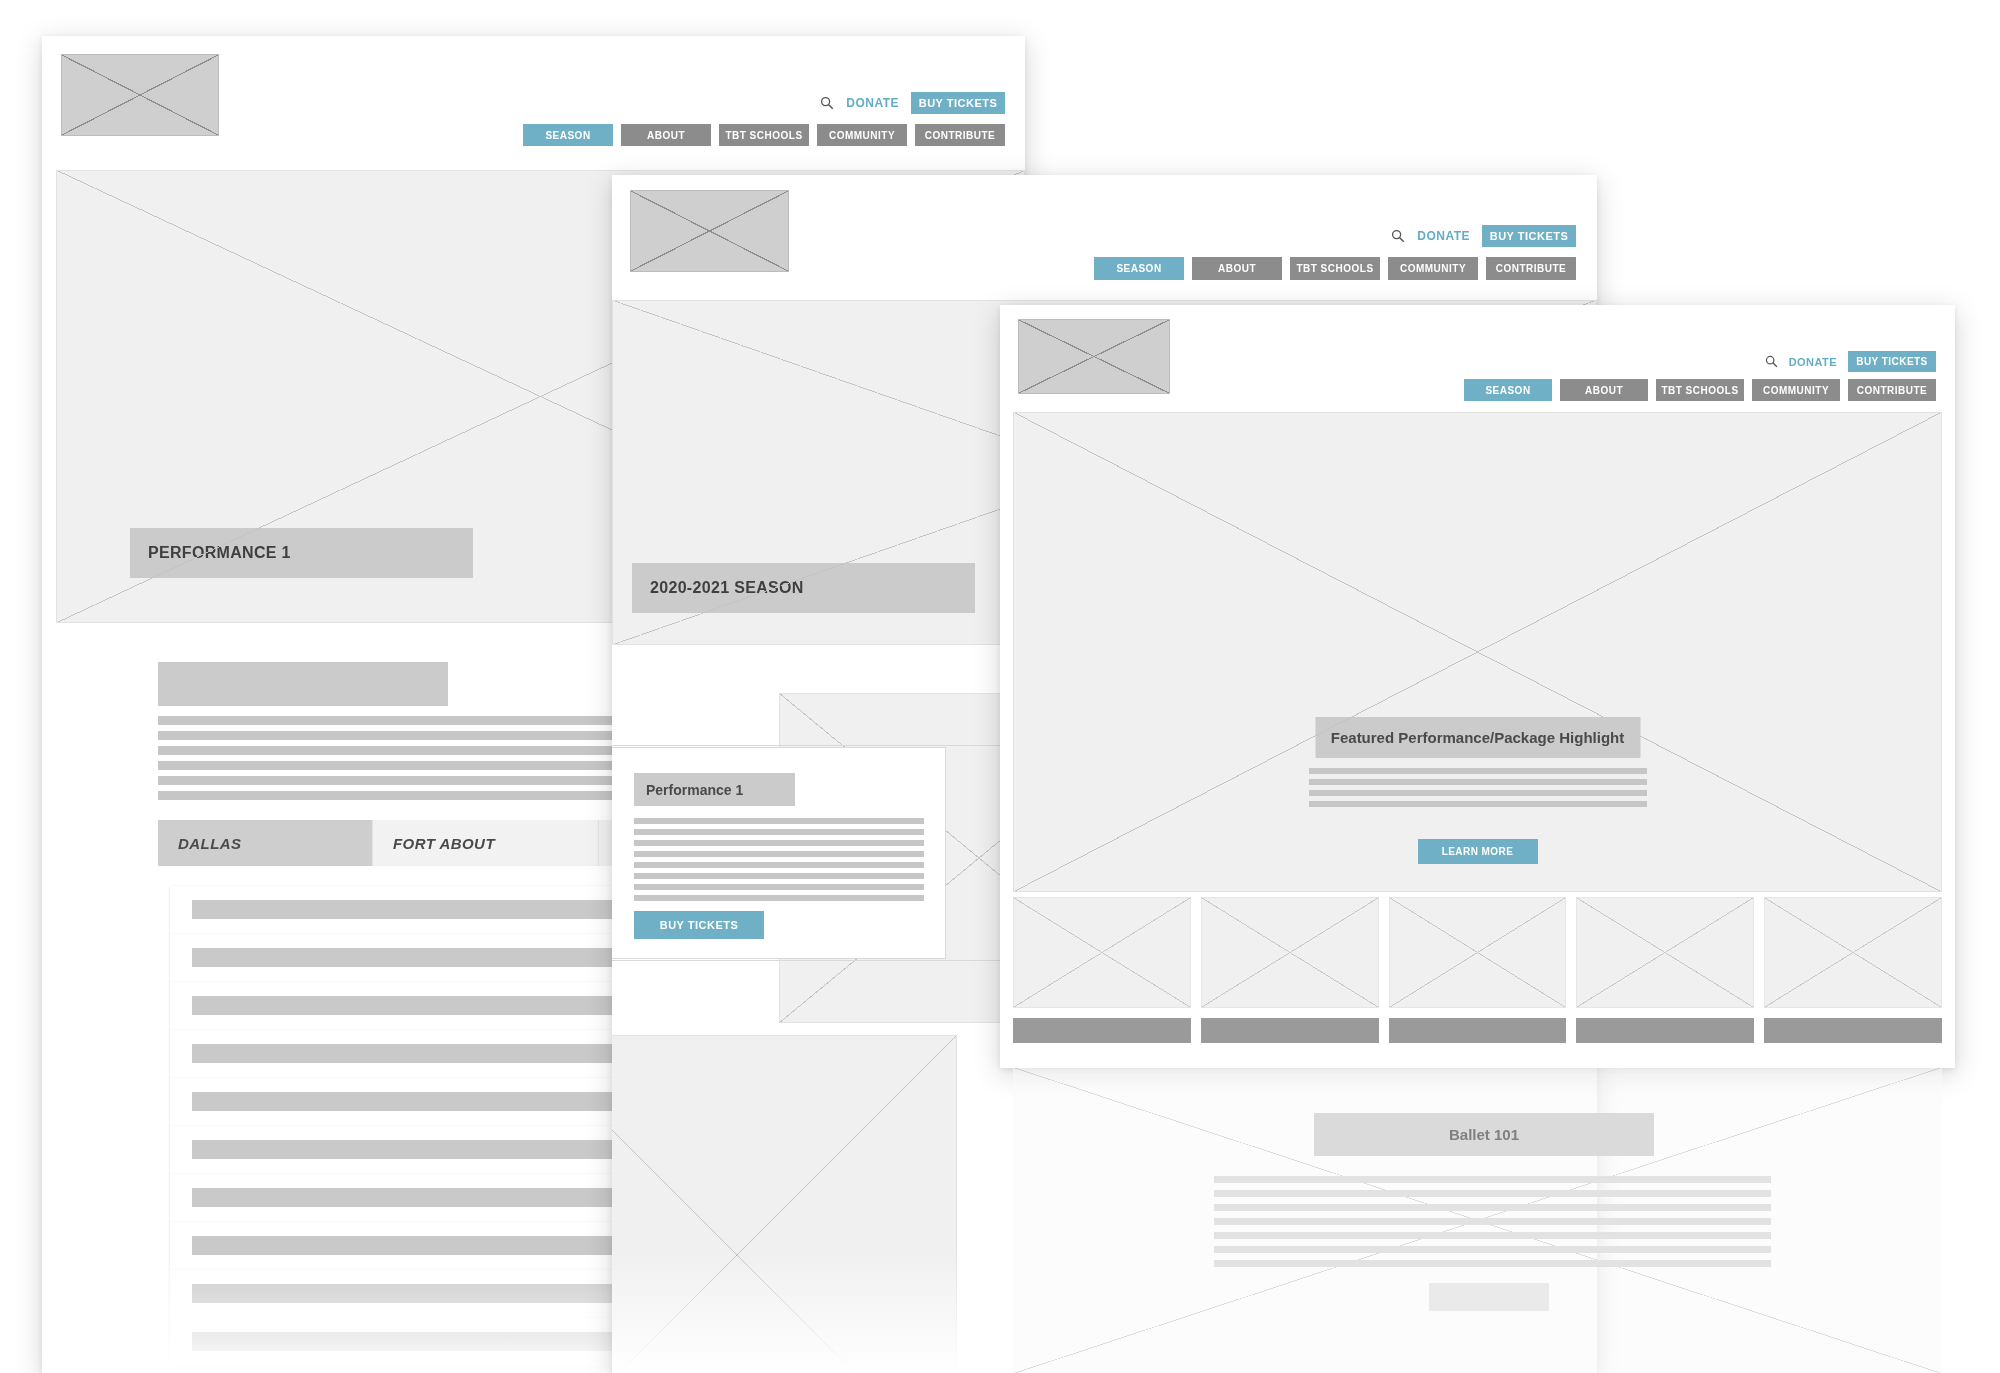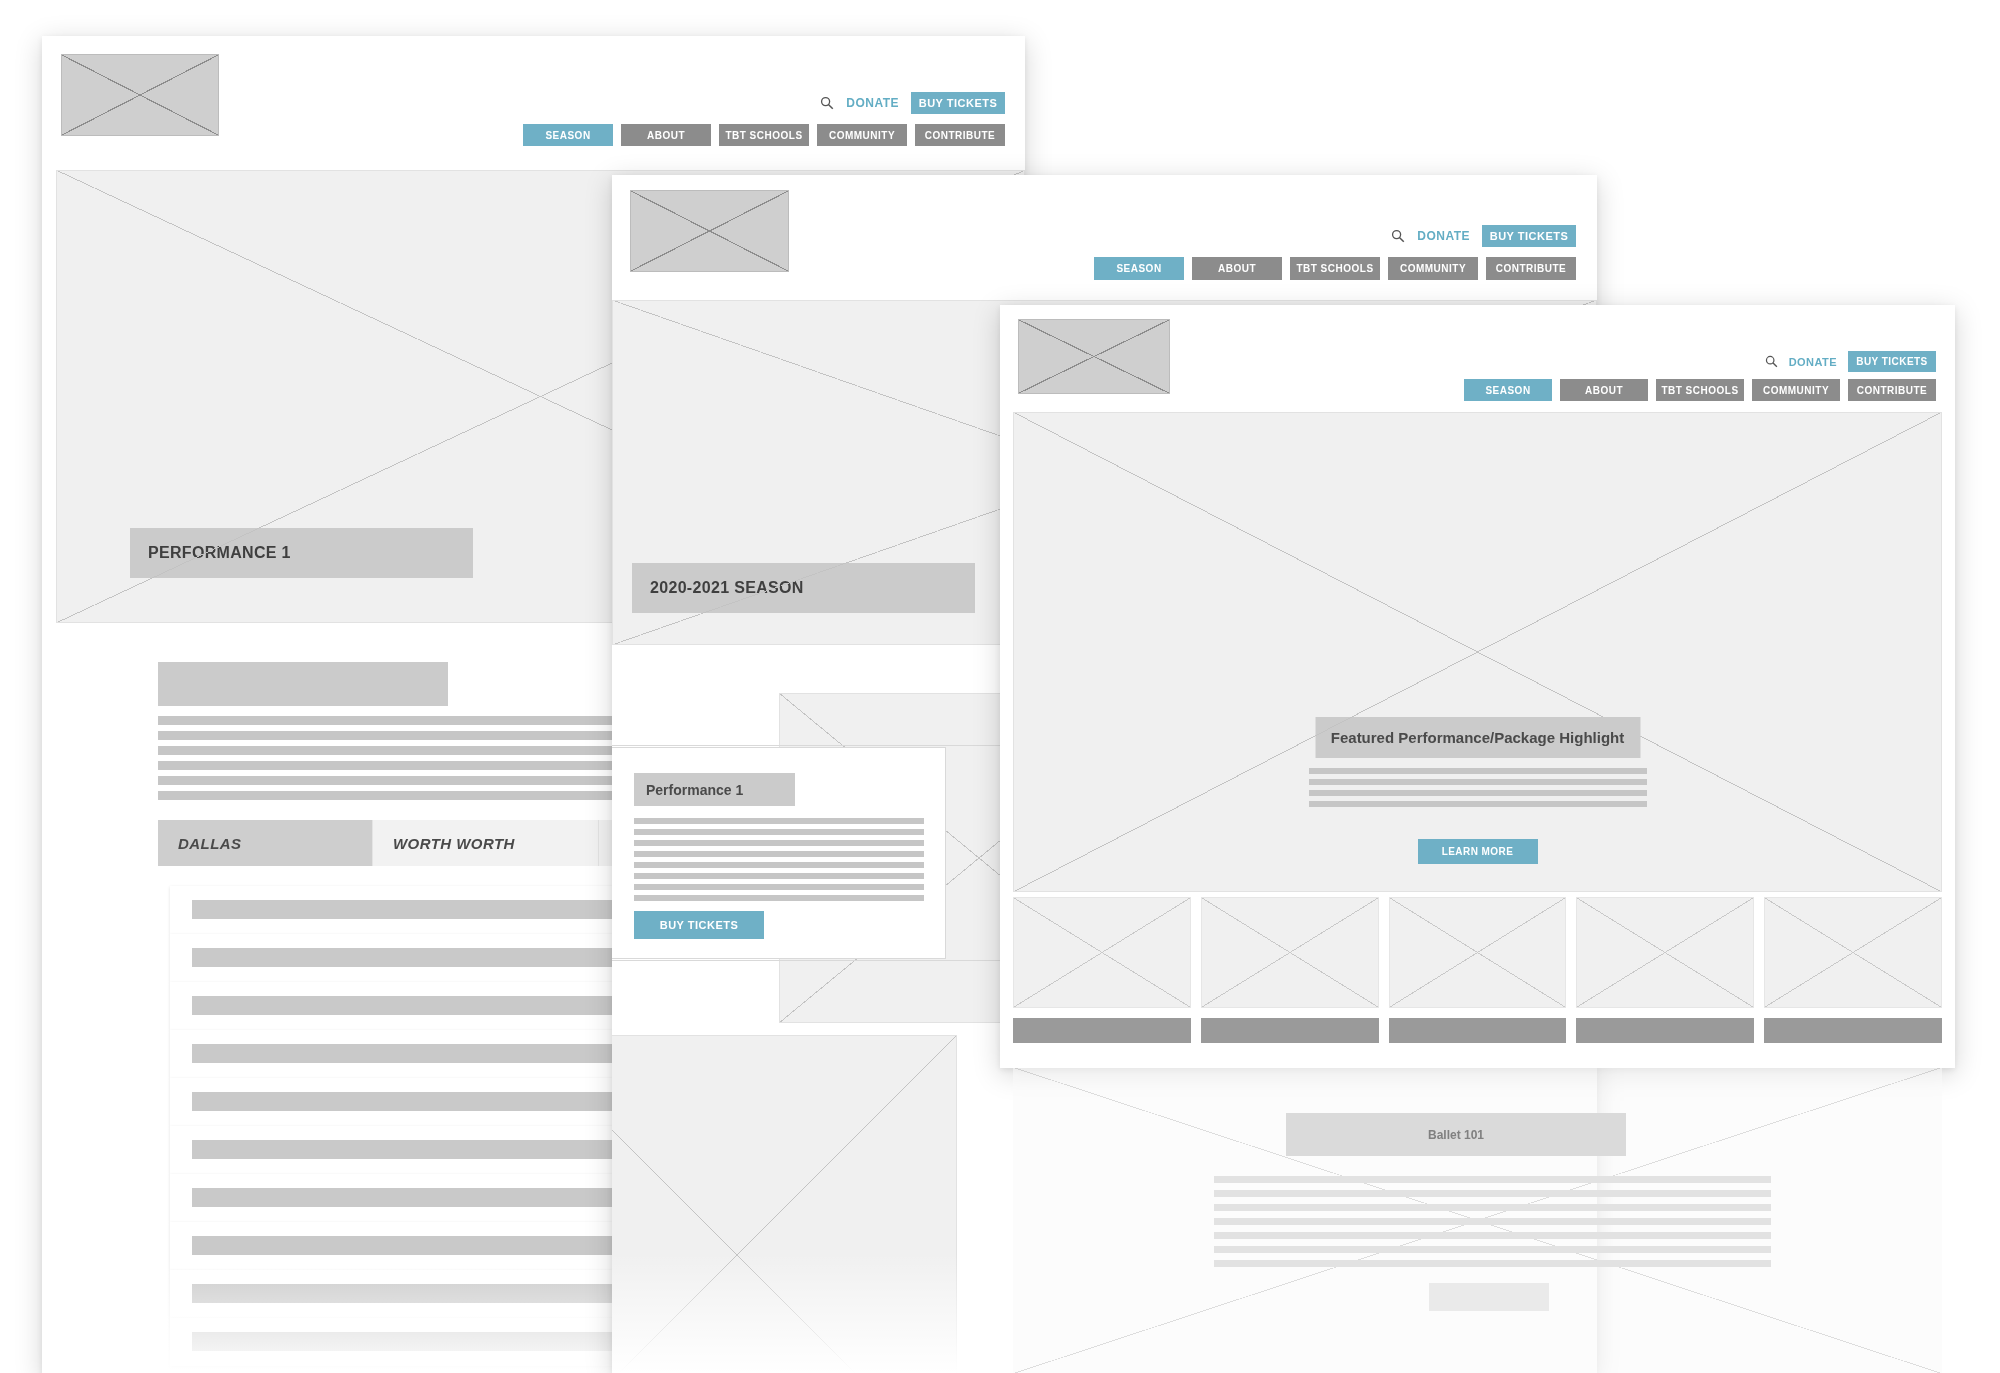--- a/index.html
+++ b/index.html
@@ -160,21 +160,21 @@
       <i style="height:9px;margin-bottom:6px;"></i>
       <i style="height:9px;margin-bottom:6px;"></i>
       <i style="height:9px;margin-bottom:6px;width:80%;"></i>
     </div>
 
     <div class="tabs" style="left:116px;top:784px;width:700px;height:46px;">
       <div class="tab active" style="width:215px;padding-left:20px;font-size:15px;">
         <span>DALLAS</span>
       </div>
       <div class="tab" style="width:226px;padding-left:20px;font-size:15px;">
-        <span>WORTH WORTH</span>
+        <span>FORT ABOUT</span>
       </div>
       <div class="tab" style="width:259px;padding-left:20px;font-size:15px;border-right:none;">
         <span>CA</span>
       </div>
     </div>
 
     <div class="rowcard" style="left:128px;top:850px;width:700px;height:48px;">
         <i style="left:22px;top:14px;width:648px;height:19px;"></i>
       </div>
     <div class="rowcard" style="left:128px;top:898px;width:700px;height:48px;">
@@ -324,21 +324,21 @@
       <div class="thumb" style="width:179px;">
         <div class="img" style="height:111px;"></div>
         <div class="cap" style="height:25px;margin-top:10px;"></div>
       </div>
     </div>
   </div>
 
   <div class="ph x" style="position:absolute;left:1013px;top:1068px;width:929px;height:305px;border:none;background:#fbfbfb;opacity:.55;">
   </div>
 
-  <div class="label-box light center" style="left:1286px;top:1113px;width:340px;height:43px;font-size:12px;font-weight:bold;">Ballet 101</div>
+  <div class="label-box light center" style="left:1314px;top:1113px;width:340px;height:43px;font-size:15px;font-weight:bold;">Ballet 101</div>
 
   <div class="lines lt" style="left:1214px;top:1176px;width:557px;">
     <i style="height:7px;margin-bottom:7px;"></i>
     <i style="height:7px;margin-bottom:7px;"></i>
     <i style="height:7px;margin-bottom:7px;"></i>
     <i style="height:7px;margin-bottom:7px;"></i>
     <i style="height:7px;margin-bottom:7px;"></i>
     <i style="height:7px;margin-bottom:7px;"></i>
     <i style="height:7px;margin-bottom:7px;"></i>
   </div>

